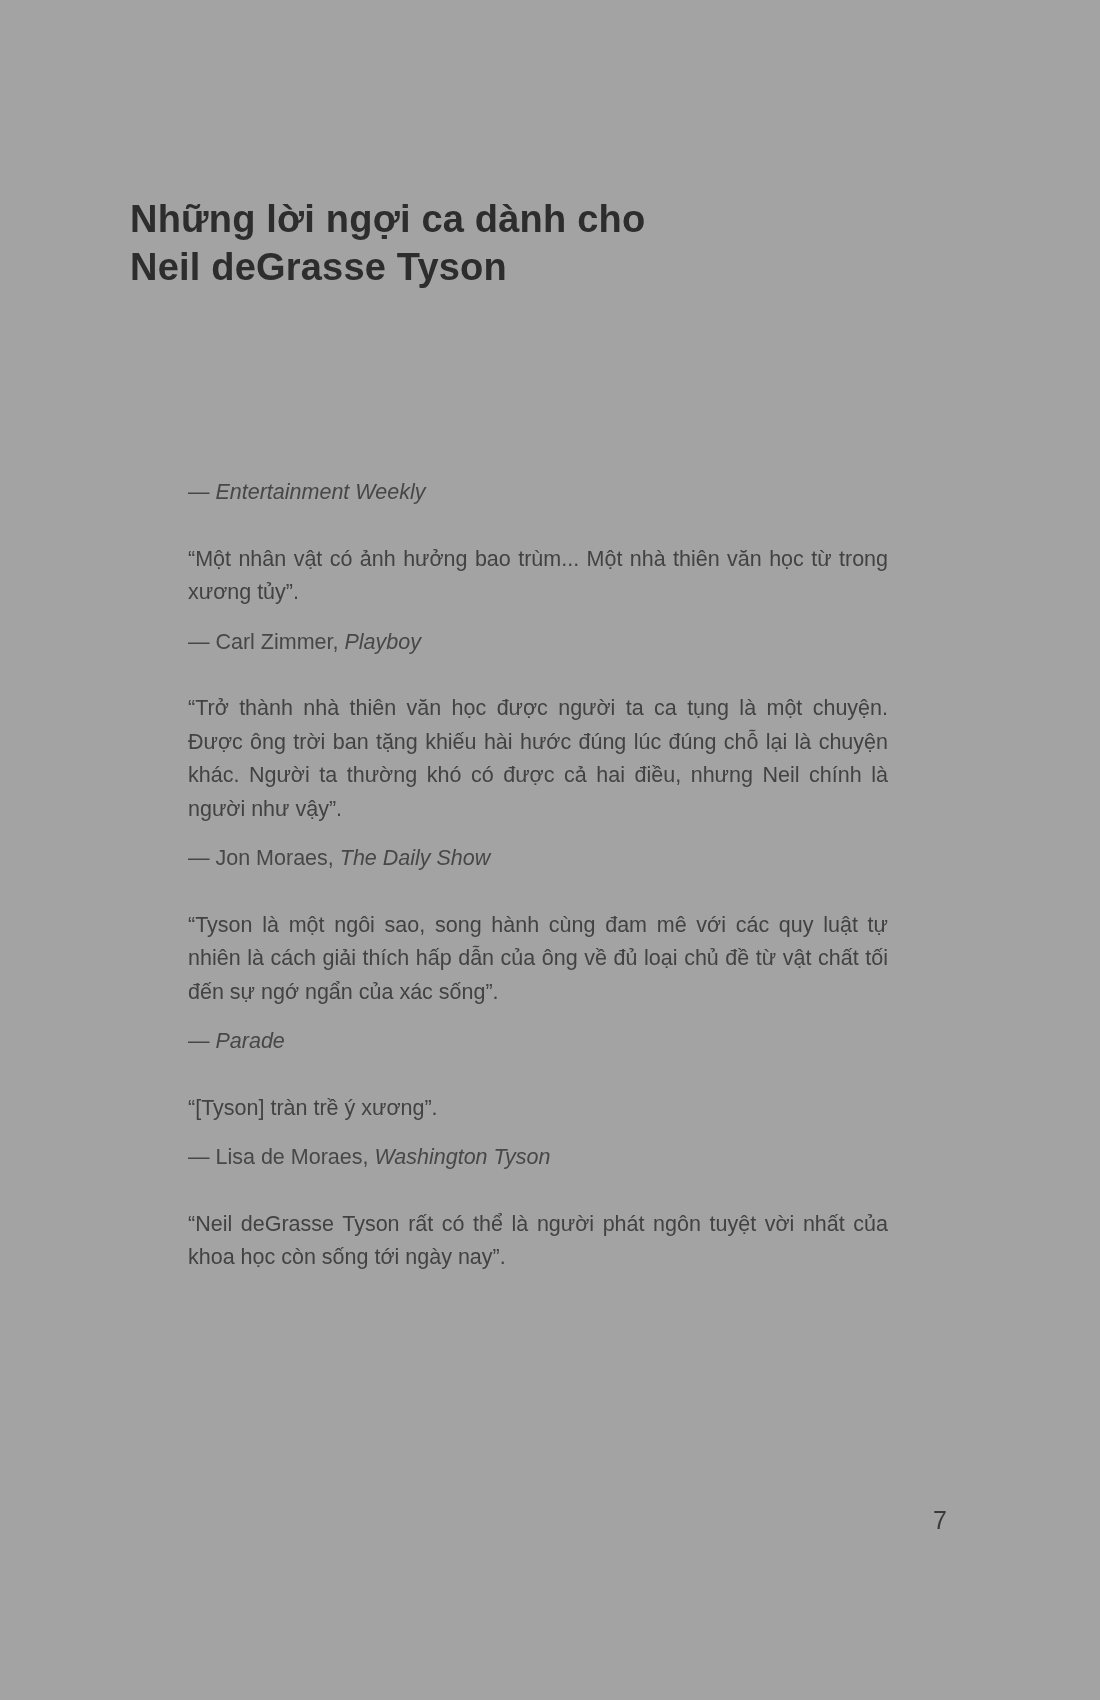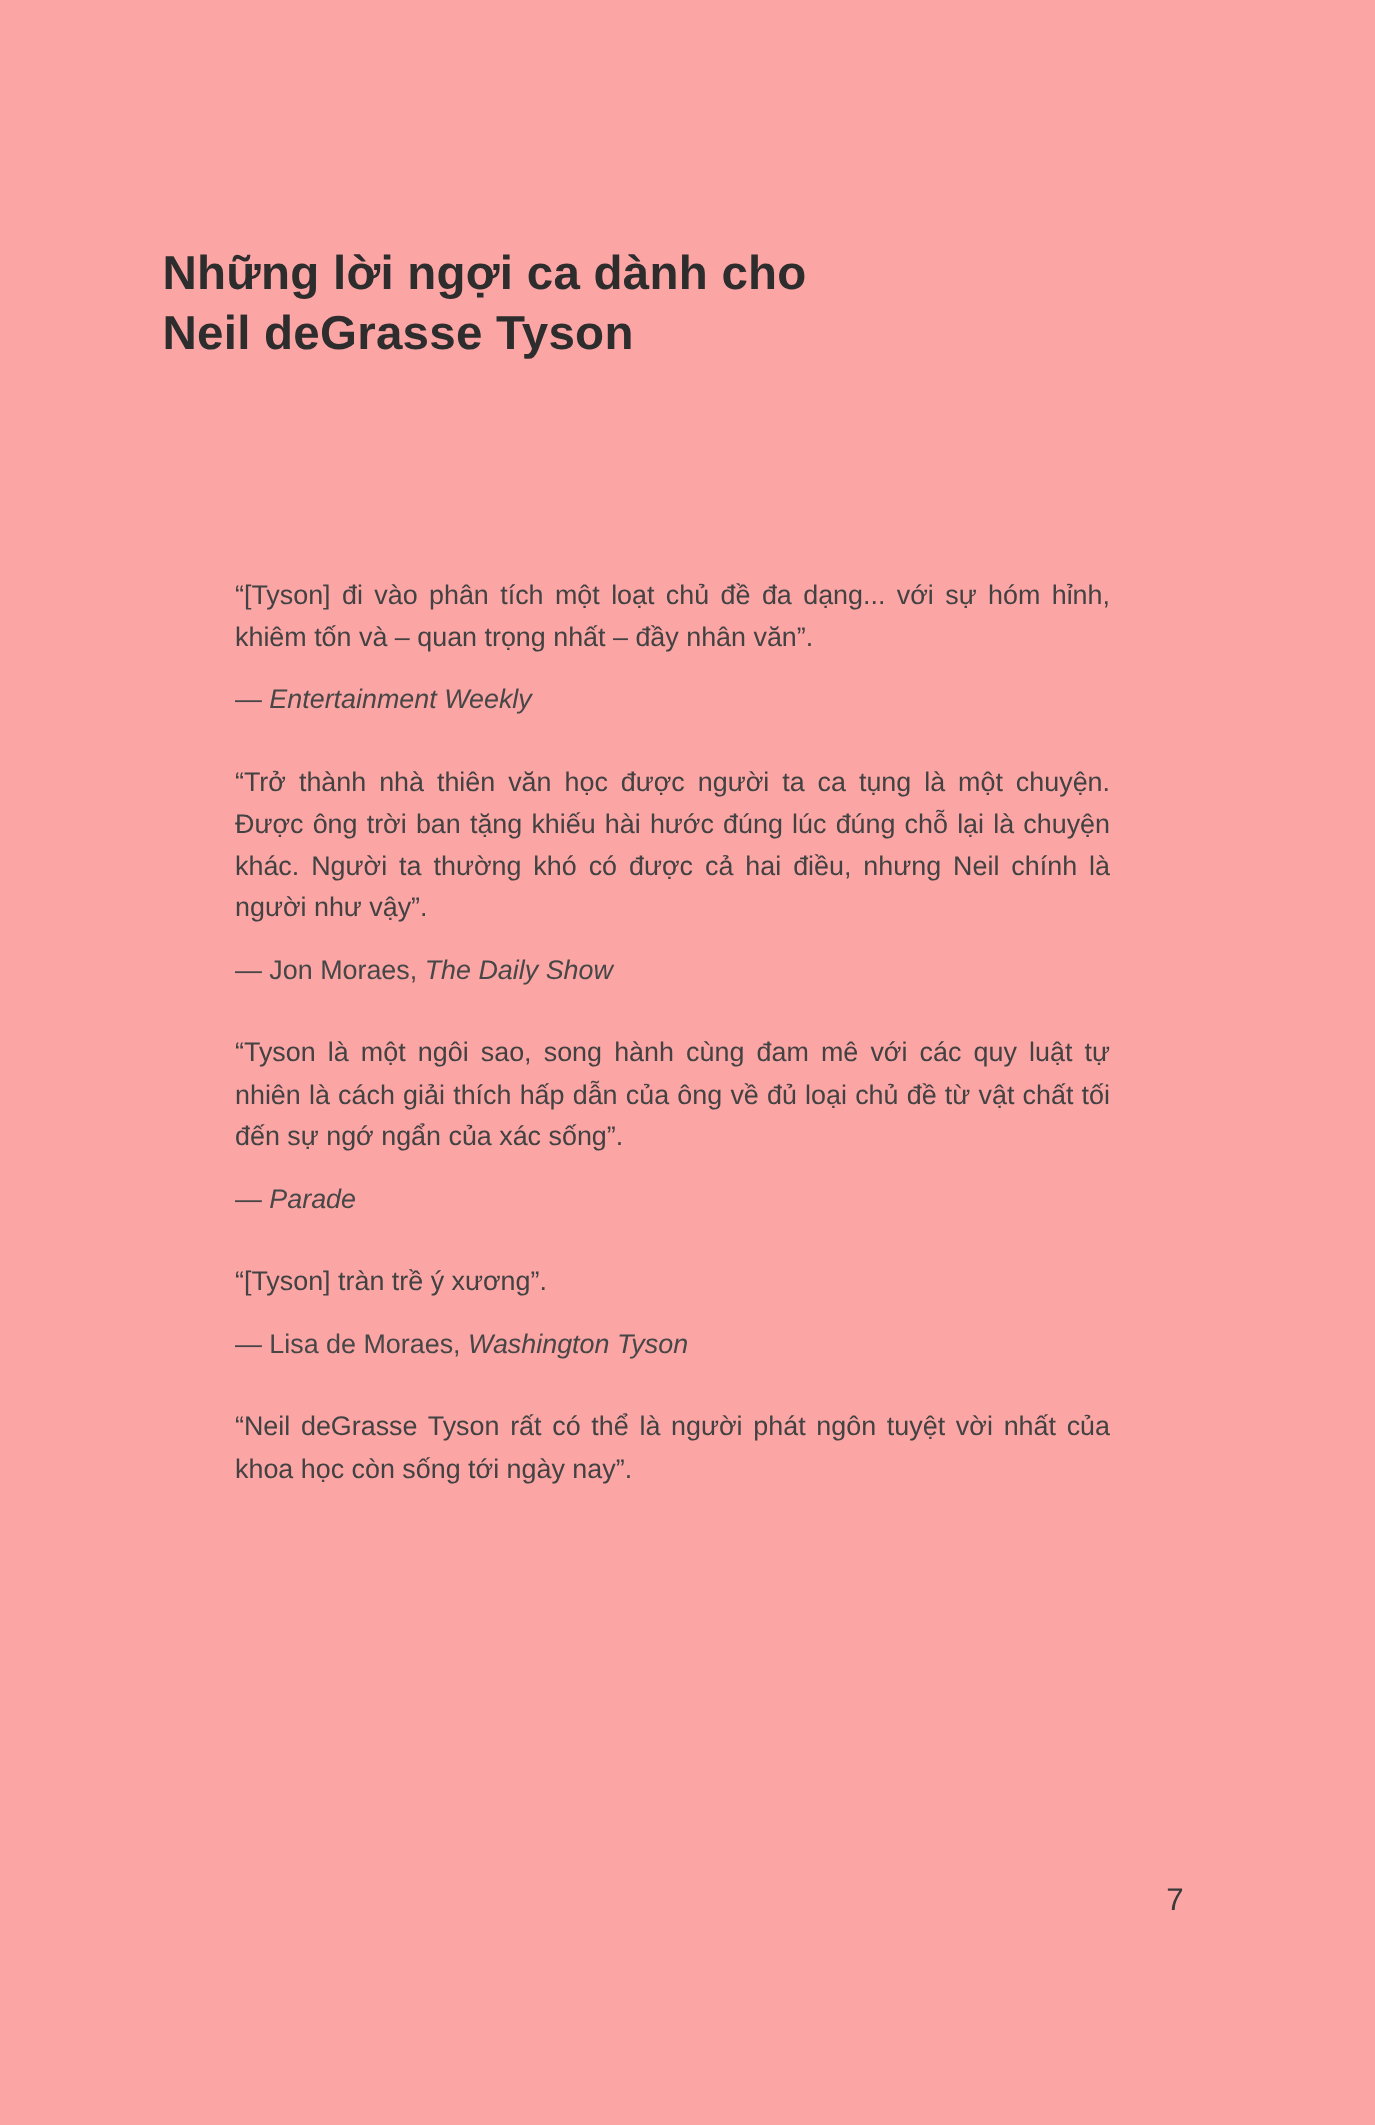--- a/index.html
+++ b/index.html
@@ -10,21 +10,21 @@
   body {
     width: 1100px;
     height: 1700px;
     position: relative;
     font-family: "Liberation Sans", sans-serif;
     overflow: hidden;
   }
   .book-page {
     position: absolute;
     inset: 0;
-    background: #fca5a5;
+    background: #a3a3a3;
   }
   .page-title {
     position: absolute;
     left: 130px;
     top: 170px;
     font-size: 38px;
     line-height: 48px;
     font-weight: bold;
     color: #2d2d2d;
     letter-spacing: 0.2px;
@@ -68,24 +68,27 @@
 <div class="book-page">
 
   <h1 class="page-title">
     <span>Những lời ngợi ca dành cho</span><br>
     <span>Neil deGrasse Tyson</span>
   </h1>
 
   <div class="content">
 
     <div class="quote-block">
-      <p class="quote-text">“[Tyson] đi vào phân tích một loạt chủ đề đa dạng... với sự hóm hỉnh, khiêm tốn và – quan trọng nhất – đầy nhân văn”.</p>
       <p class="attribution"><span>— </span><em>Entertainment Weekly</em></p>
     </div>
 
+    <div class="quote-block">
+      <p class="quote-text">“Một nhân vật có ảnh hưởng bao trùm... Một nhà thiên văn học từ trong xương tủy”.</p>
+      <p class="attribution"><span>— Carl Zimmer, </span><em>Playboy</em></p>
+    </div>
 
     <div class="quote-block">
       <p class="quote-text">“Trở thành nhà thiên văn học được người ta ca tụng là một chuyện. Được ông trời ban tặng khiếu hài hước đúng lúc đúng chỗ lại là chuyện khác. Người ta thường khó có được cả hai điều, nhưng Neil chính là người như vậy”.</p>
       <p class="attribution"><span>— Jon Moraes, </span><em>The Daily Show</em></p>
     </div>
 
     <div class="quote-block">
       <p class="quote-text">“Tyson là một ngôi sao, song hành cùng đam mê với các quy luật tự nhiên là cách giải thích hấp dẫn của ông về đủ loại chủ đề từ vật chất tối đến sự ngớ ngẩn của xác sống”.</p>
       <p class="attribution"><span>— </span><em>Parade</em></p>
     </div>

